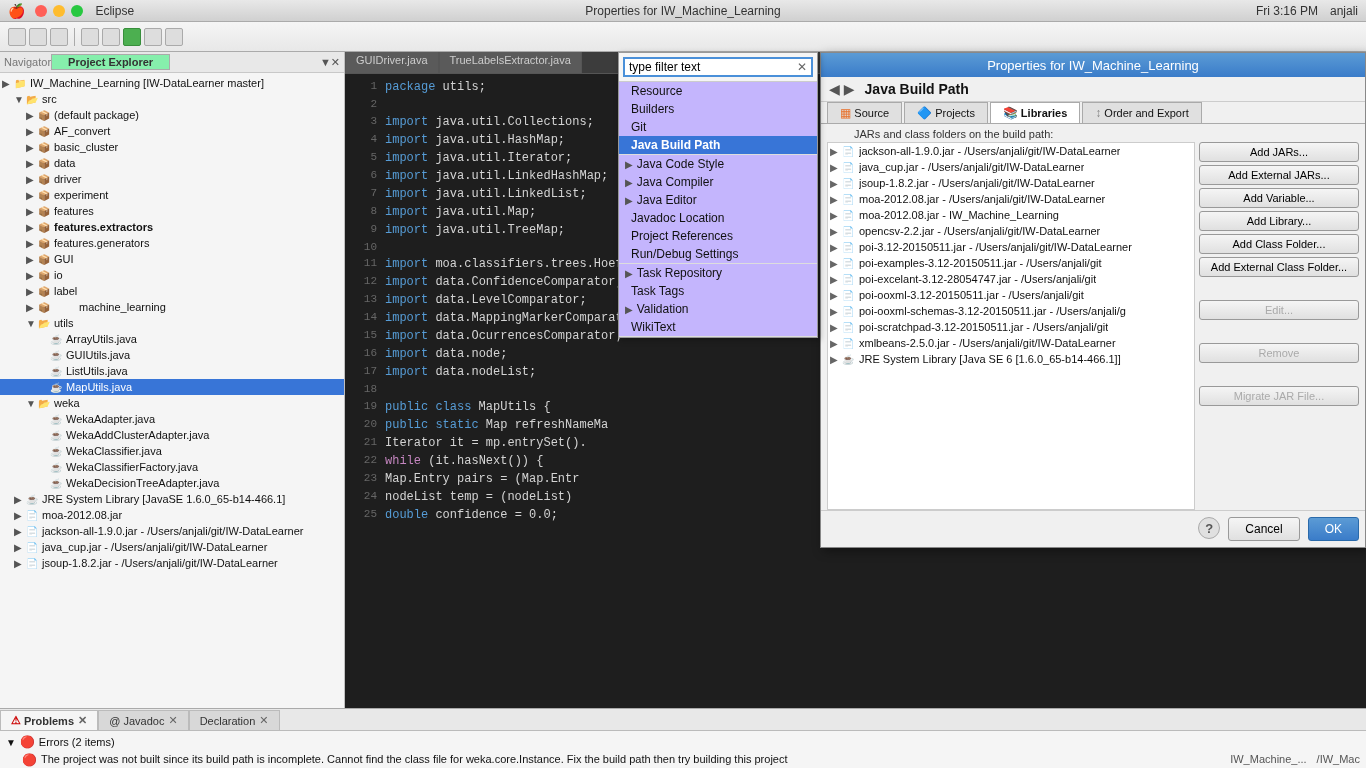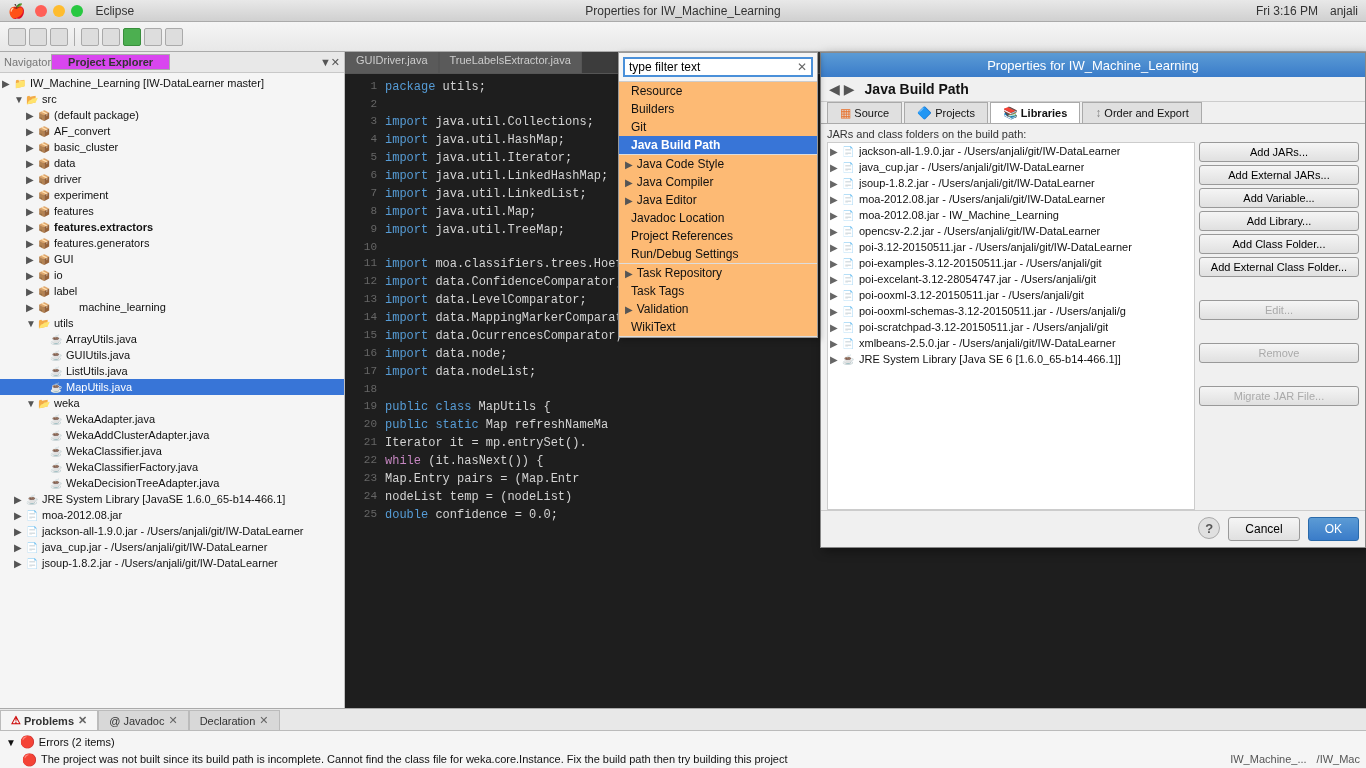--- a/index.html
+++ b/index.html
@@ -48,21 +48,21 @@
     .sidebar-header {
       display: flex;
       align-items: center;
       padding: 2px 4px;
       background: #e8e8e8;
       border-bottom: 1px solid #c8c8c8;
       font-size: 11px;
       color: #333;
     }
     .sidebar-header .tab-active {
-      background: #d946ef;
+      background: #86efac;
       padding: 1px 16px;
       border: 1px solid #aaa;
       font-weight: bold;
       font-size: 11px;
     }
     .tree-item {
       display: flex;
       align-items: center;
       padding: 1px 0;
       cursor: pointer;
@@ -130,21 +130,21 @@
       width: 1366px;
       height: calc(768px - 22px - 200px);
       pointer-events: none;
       z-index: 10;
     }
     .dropdown-menu {
       position: absolute;
       top: 30px;
       left: 618px;
       width: 200px;
-      background: #fdba74;
+      background: #c4b5fd;
       border: 1px solid #999;
       box-shadow: 2px 2px 6px rgba(0,0,0,0.3);
       pointer-events: all;
       z-index: 20;
       font-size: 12px;
       color: #111;
     }
     .dropdown-search {
       padding: 4px;
       background: #f5f5f5;
@@ -743,21 +743,21 @@
         </div>
         <div class="props-tab active">
           <span class="tab-icon-lib">📚</span>
           <span>Libraries</span>
         </div>
         <div class="props-tab">
           <span class="tab-icon-order">↕</span>
           <span>Order and Export</span>
         </div>
       </div>
-      <div style="padding:4px 6px 2px 6px;font-size:11px;color:#333;">
+      <div style="padding:4px 6px 2px 6px;font-size:11px;color:#333;margin-left:27px;">
         <span>JARs and class folders on the build path:</span>
       </div>
       <div style="display:flex;flex:1;margin:0 6px;gap:4px;min-height:0;">
         <div class="jar-list">
           <div class="jar-item">
             <span class="jar-arrow">▶</span>
             <span class="jar-icon file-icon">📄</span>
             <span class="jar-name">jackson-all-1.9.0.jar - /Users/anjali/git/IW-DataLearner</span>
           </div>
           <div class="jar-item">

